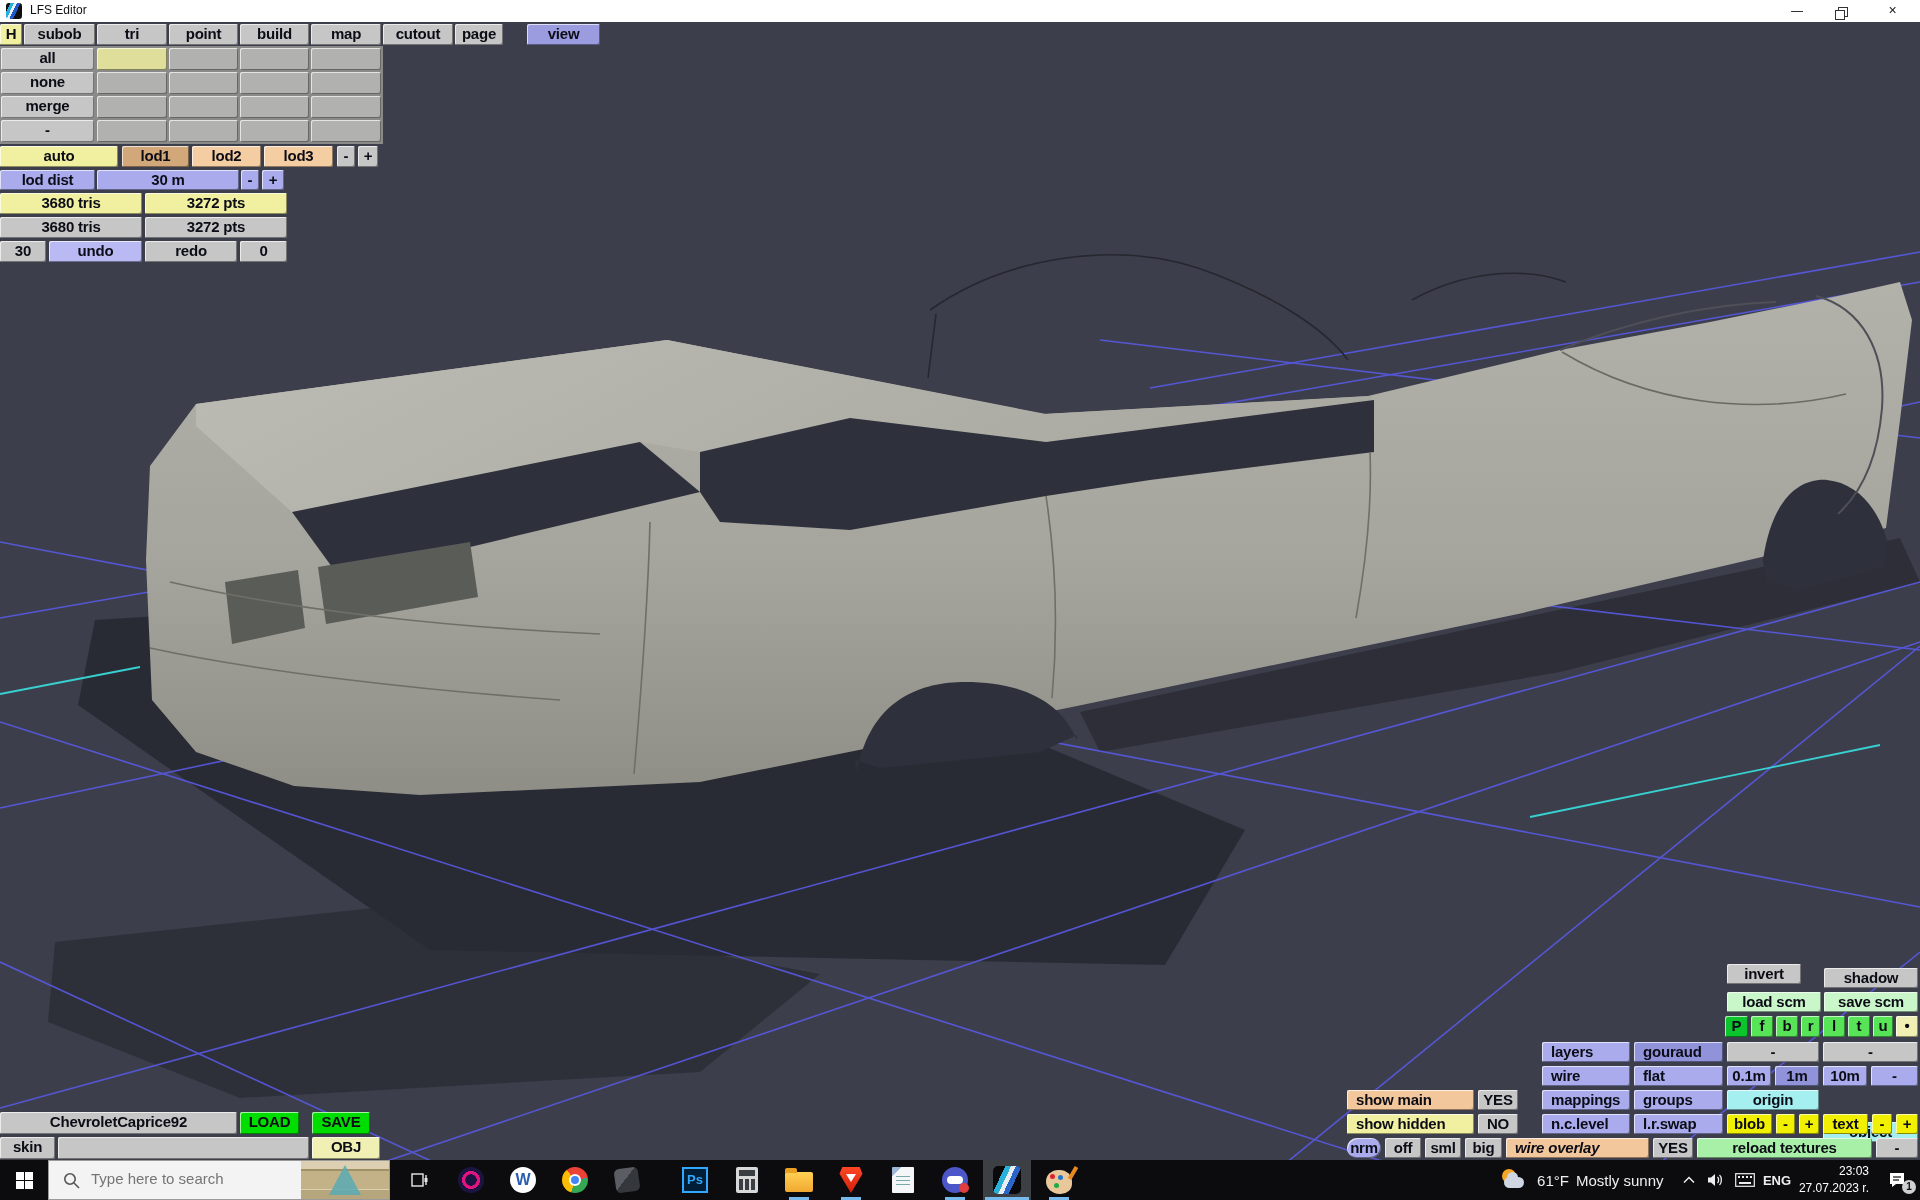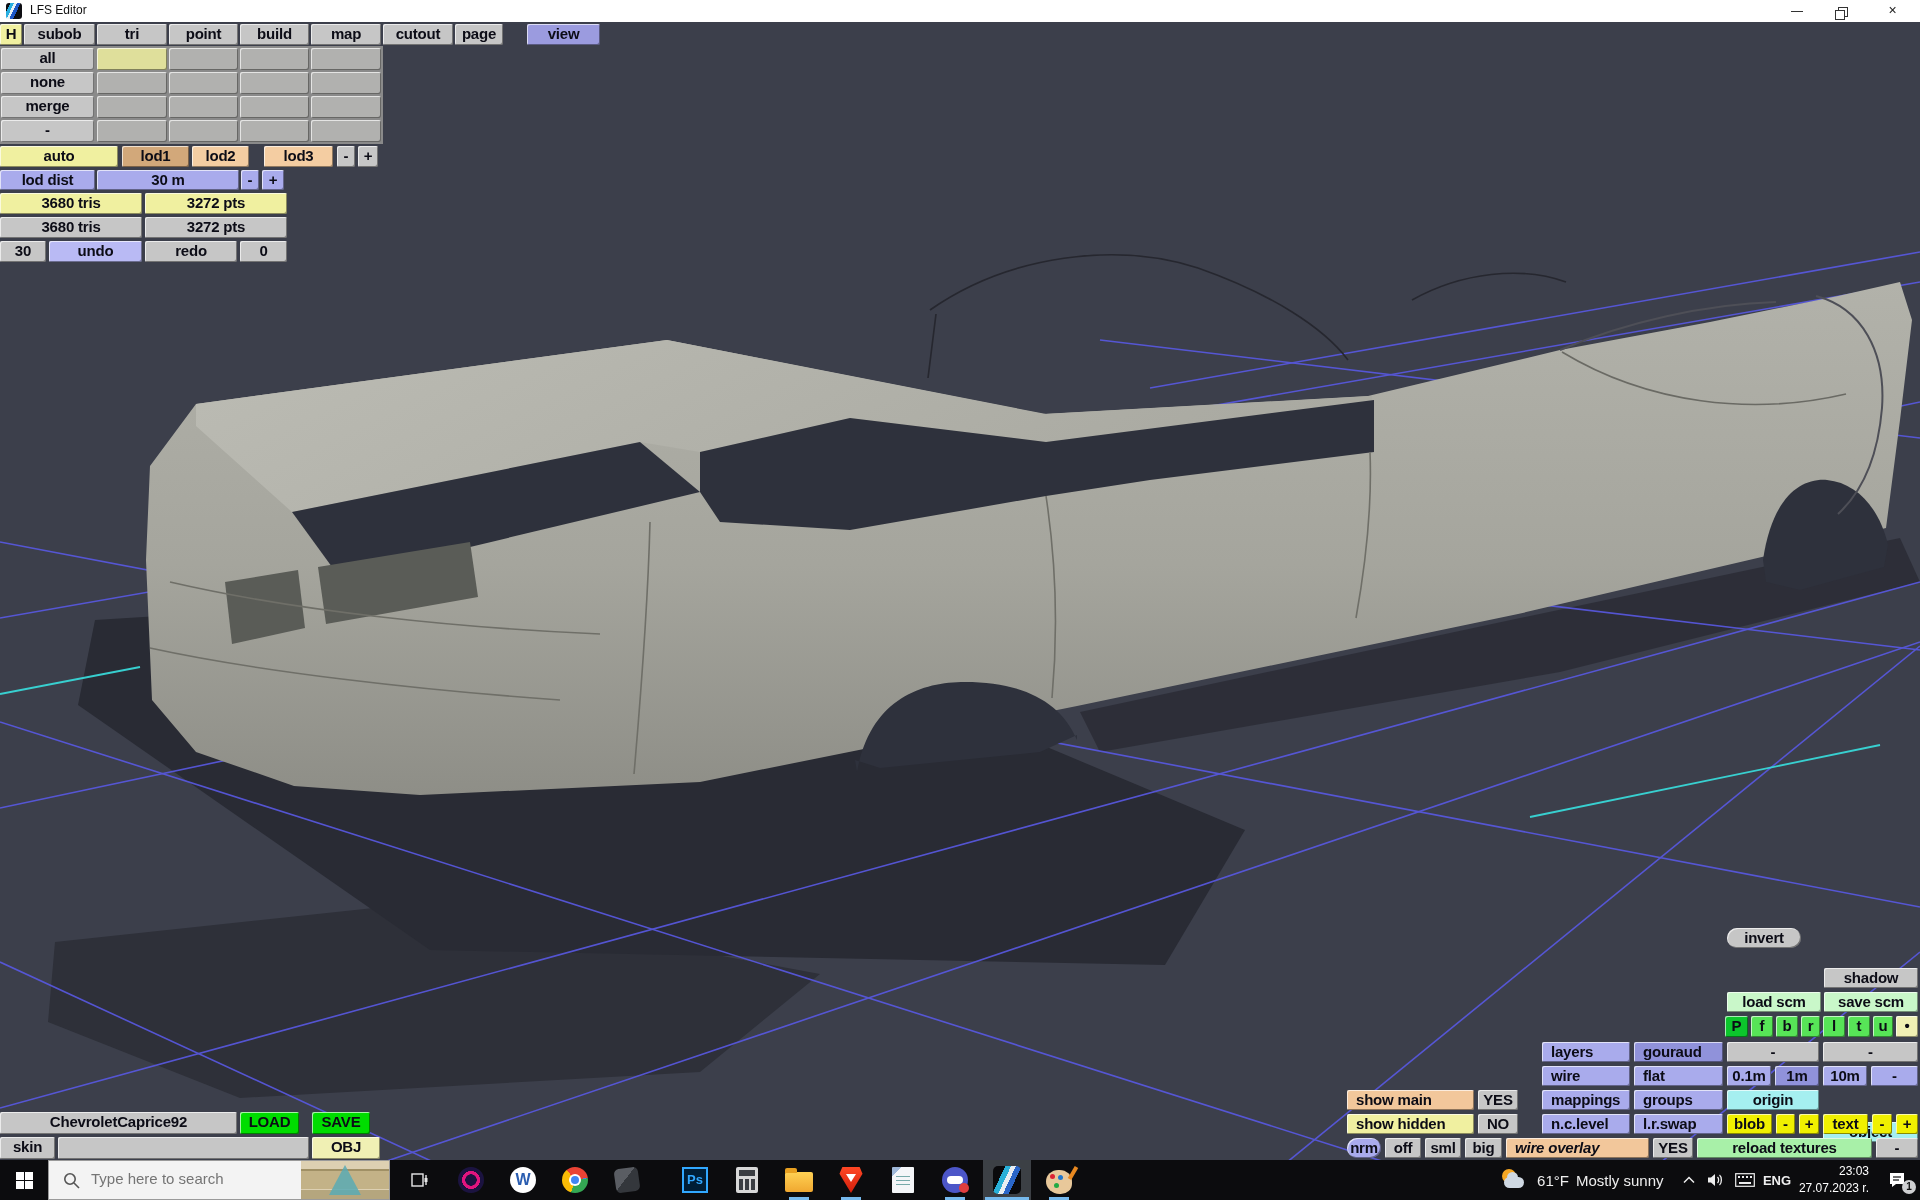--- a/index.html
+++ b/index.html
@@ -206,21 +206,21 @@
   <div class="b cellg" style="left:169px;top:96px;width:69px;height:22px;"></div>
   <div class="b cellg" style="left:240px;top:96px;width:69px;height:22px;"></div>
   <div class="b cellg" style="left:311px;top:96px;width:70px;height:22px;"></div>
   <div class="b cellg" style="left:97px;top:120px;width:70px;height:22px;"></div>
   <div class="b cellg" style="left:169px;top:120px;width:69px;height:22px;"></div>
   <div class="b cellg" style="left:240px;top:120px;width:69px;height:22px;"></div>
   <div class="b cellg" style="left:311px;top:120px;width:70px;height:22px;"></div>
 
   <div class="b yel" style="left:0px;top:146px;width:118px;height:21px;">auto</div>
   <div class="b tan" style="left:122px;top:146px;width:67px;height:21px;">lod1</div>
-  <div class="b peach" style="left:192px;top:146px;width:57px;height:21px;">lod2</div>
+  <div class="b peach" style="left:192px;top:146px;width:69px;height:21px;">lod2</div>
   <div class="b peach" style="left:264px;top:146px;width:69px;height:21px;">lod3</div>
   <div class="b gray" style="left:337px;top:146px;width:18px;height:21px;">-</div>
   <div class="b gray" style="left:358px;top:146px;width:20px;height:21px;">+</div>
 
   <div class="b peri" style="left:0px;top:170px;width:95px;height:20px;">lod dist</div>
   <div class="b peri" style="left:97px;top:170px;width:142px;height:20px;">30 m</div>
   <div class="b peri" style="left:241px;top:170px;width:18px;height:20px;">-</div>
   <div class="b peri" style="left:262px;top:170px;width:22px;height:20px;">+</div>
 
   <div class="b yel" style="left:0px;top:193px;width:142px;height:21px;">3680 tris</div>
@@ -233,21 +233,21 @@
   <div class="b gray" style="left:145px;top:241px;width:92px;height:21px;">redo</div>
   <div class="b gray" style="left:240px;top:241px;width:47px;height:21px;">0</div>
 
   <div class="b gray" style="left:0px;top:1112px;width:237px;height:22px;">ChevroletCaprice92</div>
   <div class="b grn" style="left:240px;top:1112px;width:59px;height:22px;">LOAD</div>
   <div class="b grn" style="left:312px;top:1112px;width:58px;height:22px;">SAVE</div>
   <div class="b gray" style="left:0px;top:1137px;width:55px;height:22px;">skin</div>
   <div class="b gray" style="left:58px;top:1137px;width:251px;height:22px;"></div>
   <div class="b objy" style="left:312px;top:1137px;width:68px;height:22px;">OBJ</div>
 
-  <div class="b gray" style="left:1727px;top:928px;width:74px;border-radius:10px;">invert</div>
+  <div class="b gray" style="left:1727px;top:964px;width:74px;">invert</div>
   <div class="b gray" style="left:1824px;top:968px;width:94px;">shadow</div>
   <div class="b pgreen" style="left:1727px;top:992px;width:94px;">load scm</div>
   <div class="b pgreen" style="left:1824px;top:992px;width:94px;">save scm</div>
 
   <div class="b dgreen" style="left:1725px;top:1016px;width:23px;height:21px;">P</div>
   <div class="b bgreen" style="left:1751px;top:1016px;width:22px;height:21px;">f</div>
   <div class="b bgreen" style="left:1776px;top:1016px;width:22px;height:21px;">b</div>
   <div class="b bgreen" style="left:1801px;top:1016px;width:19px;height:21px;">r</div>
   <div class="b bgreen" style="left:1823px;top:1016px;width:22px;height:21px;">l</div>
   <div class="b bgreen" style="left:1848px;top:1016px;width:22px;height:21px;">t</div>

